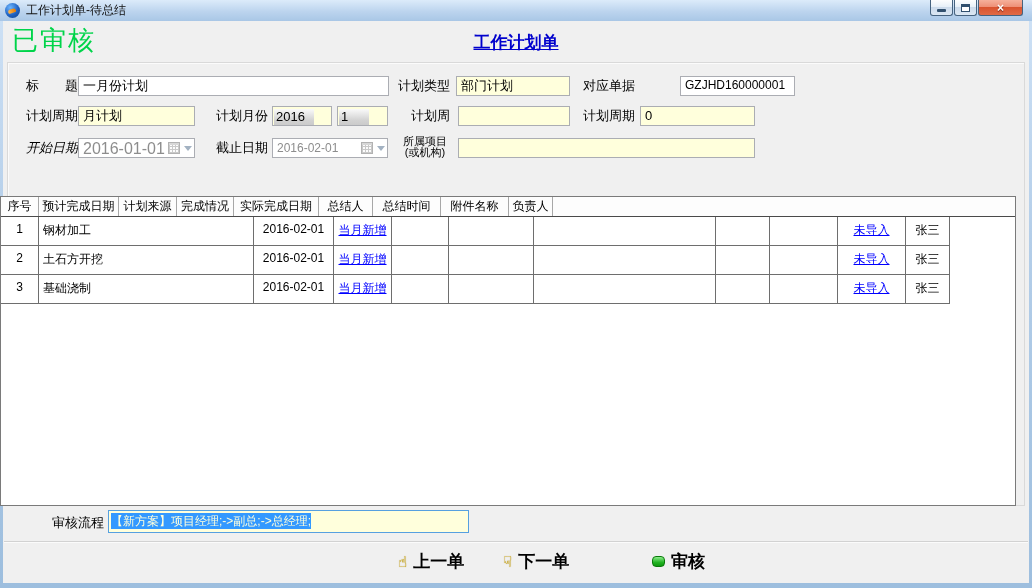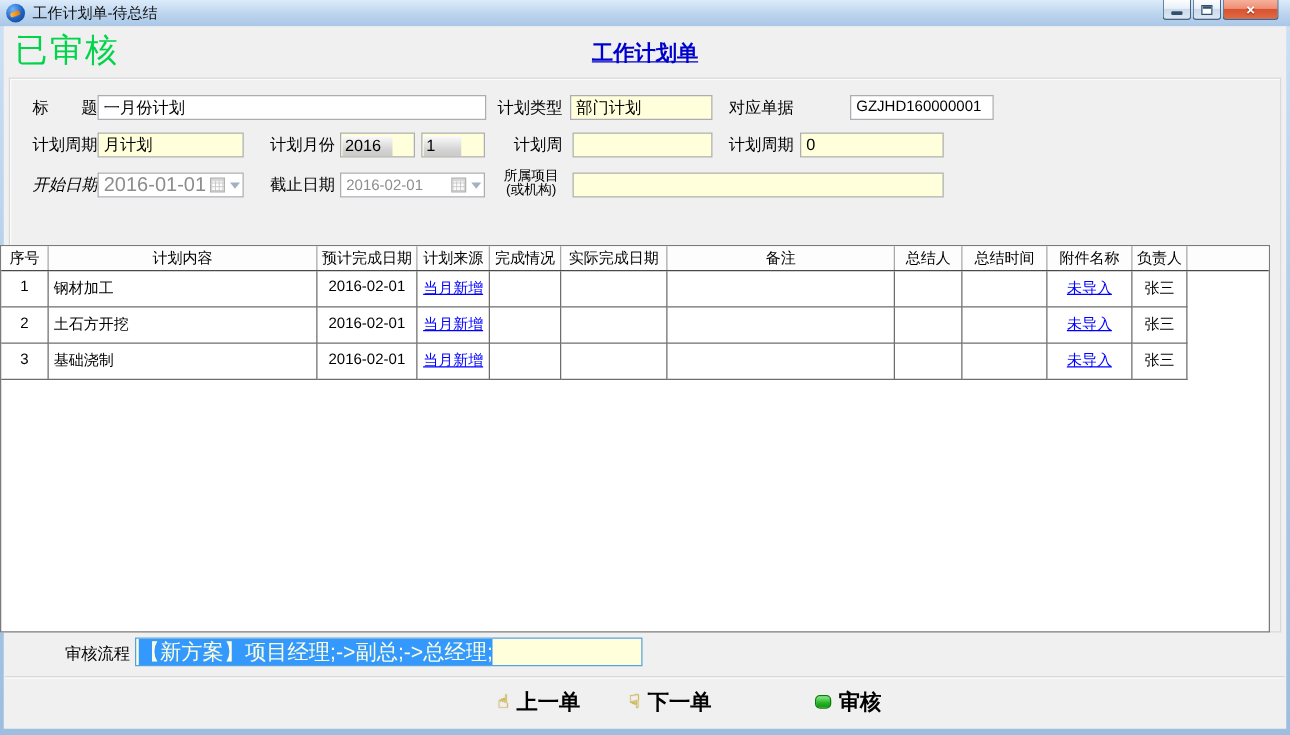--- a/index.html
+++ b/index.html
@@ -68,22 +68,22 @@
   .g-row .c.filler { border:none; flex:1 1 auto; }
   .ctr { text-align:center; }
   .lft { text-align:left; padding-left:4px; }
   .link { color:#0000ff; text-decoration:underline; cursor:pointer; }
   
   .w-no{width:38px;} .w-content{width:215px;} .w-exp{width:80px;} .w-src{width:58px;}
   .w-sta{width:57px;} .w-act{width:85px;} .w-rem{width:182px;} .w-sum{width:54px;}
   .w-time{width:68px;} .w-att{width:68px;} .w-own{width:44px;}
   
   .review-label { position:absolute; left:52px; top:514px; font-size:13px; }
-  .review-input { position:absolute; left:108px; top:510px; width:406px; height:23px;
-          background:#ffffdc; border:1px solid #56a0e0; font-size:17px; line-height:21px;
+  .review-input { position:absolute; left:108px; top:510px; width:361px; height:23px;
+          background:#ffffdc; border:1px solid #56a0e0; font-size:12px; line-height:21px;
           padding:0 2px; overflow:hidden; white-space:nowrap; }
   .selected-text { background:#3399ff; color:#ffffdc; padding:1px 0; }
   .btnbar-sep { position:absolute; left:4px; top:541px; width:1024px; height:0;
           border-top:1px solid #d2d2d2; border-bottom:1px solid #fbfbfb; }
   .footer-btn { position:absolute; top:550px; height:22px; display:flex; align-items:center;
           gap:6px; cursor:pointer; }
   .footer-btn .btn-label { font-size:17px; font-weight:bold; color:#000; }
   .hand-icon { font-size:15px; line-height:15px; color:#d8ac00; text-shadow:0 0 1px #8a6d00; }
   .approve-icon { width:13px; height:11px; border-radius:4px; border:1px solid #0a7a0a;
           background:linear-gradient(180deg,#8cec8c,#23b323 60%,#0f9a0f); }
@@ -152,26 +152,24 @@
   </div>
   <div class="lbl2" style="left:396px;top:136px;width:58px;">
     <span>所属项目</span><br>
     <span>(或机构)</span>
   </div>
   <div class="inp yellow" style="left:458px;top:138px;width:297px;"></div>
 
   <div class="grid">
     <div class="g-head">
       <div class="hc w-no">序号</div>
-      <div class="hc w-content">计划内容</div>
       <div class="hc w-exp">预计完成日期</div>
       <div class="hc w-src">计划来源</div>
       <div class="hc w-sta">完成情况</div>
       <div class="hc w-act">实际完成日期</div>
-      <div class="hc w-rem">备注</div>
       <div class="hc w-sum">总结人</div>
       <div class="hc w-time">总结时间</div>
       <div class="hc w-att">附件名称</div>
       <div class="hc w-own">负责人</div>
       <div class="hc filler"></div>
     </div>
 
     <div class="g-row">
       <div class="c w-no ctr">1</div>
       <div class="c w-content lft">钢材加工</div>

